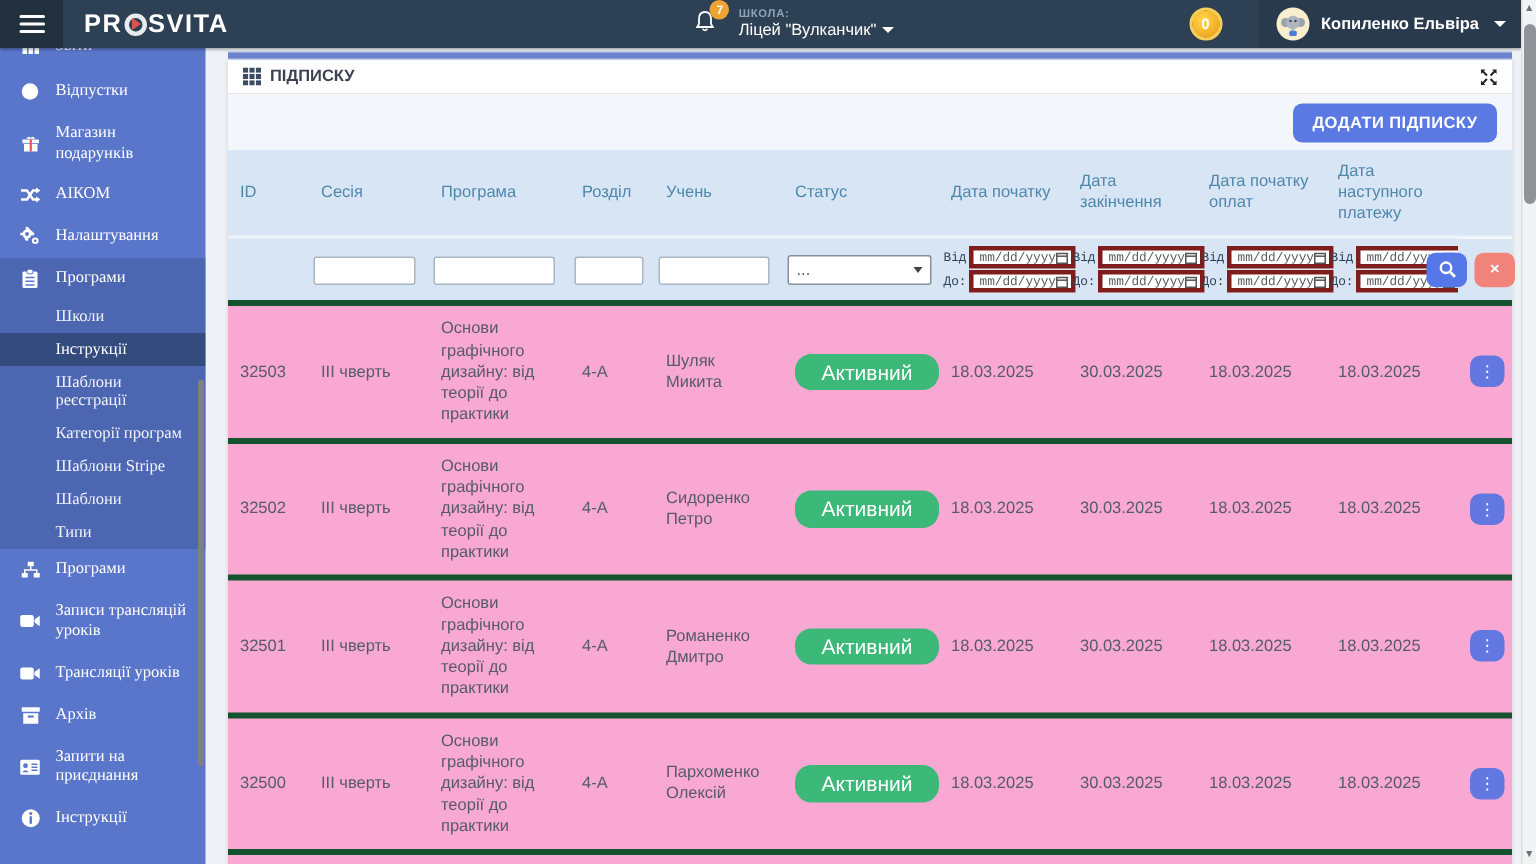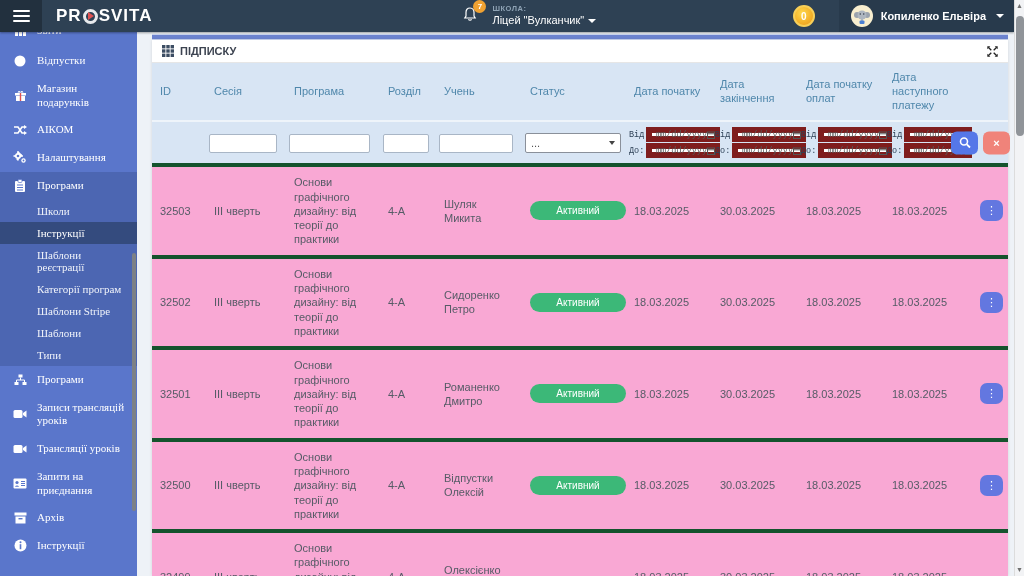--- a/index.html
+++ b/index.html
@@ -83,35 +83,35 @@
   tr.filter-row td { background:#d8e5f4; border-top:2px solid #eef4fa; padding:4px 3px;
     height:44px; vertical-align:middle; }
   .f-input { width:92%; height:19px; border:1px solid #a9b6c6; border-radius:2px;
     background:#fff; font-size:11px; padding:0 4px; font-family:inherit; }
   .f-select { width:98%; height:20px; background:#fff; border:1px solid #8a909a; border-radius:2px;
     font-size:11px; color:#555; display:flex; align-items:center; padding:0 5px; cursor:pointer; }
   .f-select .car { margin-left:auto; border-left:3.5px solid transparent; border-right:3.5px solid transparent;
     border-top:4px solid #444; }
   .date-line { display:flex; align-items:center; margin:1px 0;font-family:Liberation Mono, monospace; }
   .date-line .dl { font-size:8.5px; color:#2f4257; width:17px; flex:0 0 17px; }
-  .date-box { background:#fff; border:6px solid #7f1d1d; height:15px; width:74px;
+  .date-box { background:#fff; border:3px solid #7f1d1d; height:15px; width:74px;
     display:flex; align-items:center; font-size:8.5px; color:#5a5a5a; padding:0 2px 0 4px;
     cursor:text; }
   .date-box .cal { margin-left:auto; display:flex; }
   .filter-actions { position:relative; overflow:visible; }
   .fa-wrap { position:absolute; right:-2px; top:50%; transform:translateY(-50%);
     display:flex; gap:5px; }
   .sq-btn { width:27px; height:23px; border:none; border-radius:6px; cursor:pointer;
     display:flex; align-items:center; justify-content:center; font-family:inherit; }
   .sq-btn.search { background:#5577e8; }
   .sq-btn.clear { background:#f0837a; color:#fff; font-size:11px; font-weight:bold; }
 
   tr.data-row td { background:#f9a8d4; border-top:4px solid #14532d; font-size:11px;
     color:#565b66; padding:8px 6px 8px 8px; vertical-align:middle; line-height:1.3; }
-  .pill { display:inline-block; background:#3cb878; color:#fff; font-size:10px;
+  .pill { display:inline-block; background:#3cb878; color:#fff; font-size:14px;
     border-radius:11px; padding:3px 0; width:96px; text-align:center; }
   .dots-btn { width:23px; height:21px; background:#6377e0; border:none; border-radius:7px;
     color:#fff; cursor:pointer; font-size:11px; line-height:1; display:flex;
     align-items:center; justify-content:center; font-family:"DejaVu Sans",sans-serif; }
 </style>
 </head>
 <body>
 
 <div class="topbar">
   <div class="burger-box">
@@ -264,42 +264,42 @@
     <span class="ico">
       <svg width="14" height="10" viewBox="0 0 14 10">
           <rect x="0.5" y="1" width="9" height="8" rx="1.5" fill="#fff"></rect>
           <path d="M10 4 L13.5 1.5 V8.5 L10 6 Z" fill="#fff"></path>
         </svg>
     </span>
     <span>Трансляції уроків</span>
   </div>
   <div class="side-item">
     <span class="ico">
+      <svg width="13" height="12" viewBox="0 0 13 12">
+          <rect x="0.5" y="0.5" width="12" height="3" fill="#fff"></rect>
+          <rect x="1.5" y="4.5" width="10" height="7" fill="#fff"></rect>
+          <rect x="4.5" y="6" width="4" height="1.4" fill="#5a76cb"></rect>
+        </svg>
+    </span>
+    <span>Архів</span>
+  </div>
+  <div class="side-item">
+    <span class="ico">
       <svg width="14" height="11" viewBox="0 0 14 11">
           <rect x="0.5" y="0.5" width="13" height="10" rx="1" fill="#fff"></rect>
           <circle cx="4" cy="4.5" r="1.6" fill="#5a76cb"></circle>
           <path d="M1.8 8.8 q2.2-2.6 4.4 0 Z" fill="#5a76cb"></path>
           <g stroke="#5a76cb" stroke-width="1">
             <line x1="8" y1="3.5" x2="12" y2="3.5"></line>
             <line x1="8" y1="5.5" x2="12" y2="5.5"></line>
             <line x1="8" y1="7.5" x2="12" y2="7.5"></line>
           </g>
         </svg>
     </span>
     <span>Запити на приєднання</span>
-  </div>
-  <div class="side-item">
-    <span class="ico">
-      <svg width="13" height="12" viewBox="0 0 13 12">
-          <rect x="0.5" y="0.5" width="12" height="3" fill="#fff"></rect>
-          <rect x="1.5" y="4.5" width="10" height="7" fill="#fff"></rect>
-          <rect x="4.5" y="6" width="4" height="1.4" fill="#5a76cb"></rect>
-        </svg>
-    </span>
-    <span>Архів</span>
   </div>
   <div class="side-item">
     <span class="ico">
       <svg width="13" height="13" viewBox="0 0 13 13">
           <circle cx="6.5" cy="6.5" r="6" fill="#fff"></circle>
           <rect x="5.7" y="5.2" width="1.6" height="5" fill="#5a76cb"></rect>
           <circle cx="6.5" cy="3.3" r="1" fill="#5a76cb"></circle>
         </svg>
     </span>
     <span>Інструкції</span>
@@ -337,20 +337,23 @@
         <g fill="#222">
             <path d="M0.3 0.3 h3 l-3 3 Z"></path>
             <path d="M10.7 0.3 h-3 l3 3 Z"></path>
             <path d="M0.3 10.7 h3 l-3 -3 Z"></path>
             <path d="M10.7 10.7 h-3 l3 -3 Z"></path>
           </g>
       </svg>
     </span>
   </div>
 
+  <div class="toolbar">
+    <button class="add-btn">ДОДАТИ ПІДПИСКУ</button>
+  </div>
 
   <table class="grid">
     <colgroup>
       <col style="width:54px">
         <col style="width:80px">
         <col style="width:94px">
         <col style="width:56px">
       <col style="width:86px">
         <col style="width:104px">
         <col style="width:86px">
@@ -548,21 +551,21 @@
         <td>18.03.2025</td>
         <td>
             <button class="dots-btn">⋮</button>
           </td>
       </tr>
       <tr class="data-row">
         <td>32500</td>
         <td>III чверть</td>
         <td>Основи графічного дизайну: від теорії до практики</td>
         <td>4-А</td>
-        <td>Відпустки Олексій</td>
+        <td>Пархоменко Олексій</td>
         <td><span class="pill">Активний</span></td>
         <td>18.03.2025</td>
         <td>30.03.2025</td>
         <td>18.03.2025</td>
         <td>18.03.2025</td>
         <td>
             <button class="dots-btn">⋮</button>
           </td>
       </tr>
       <tr class="data-row">

